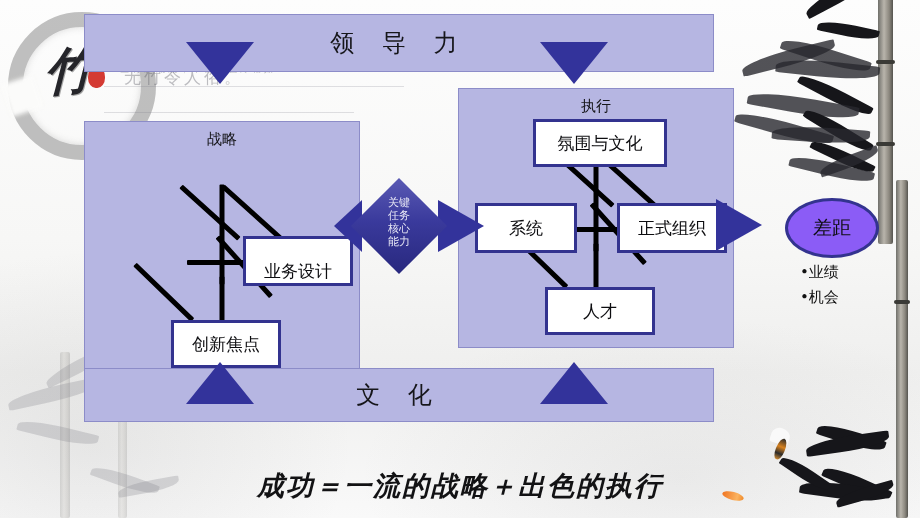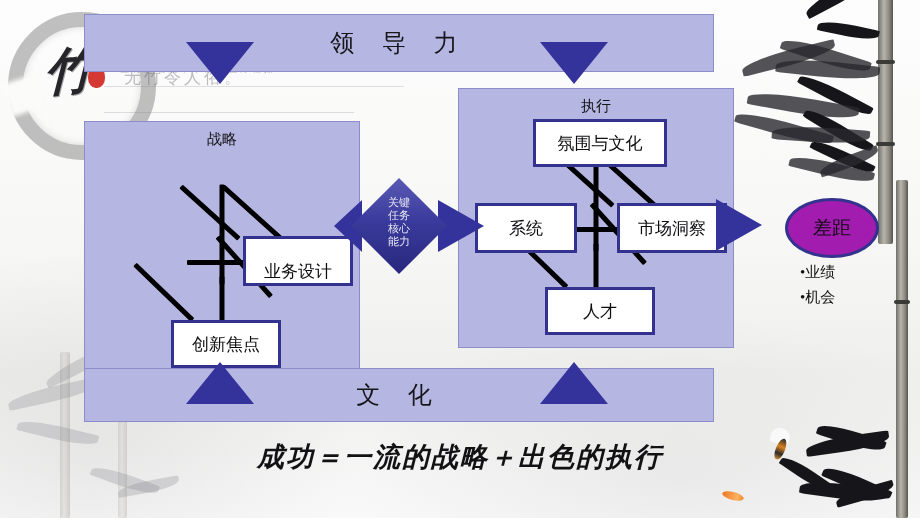--- a/index.html
+++ b/index.html
@@ -83,21 +83,21 @@
 
   .diamond{
     position:absolute;width:68px;height:68px;background:linear-gradient(135deg,#5a5ab4 0%,#3a3a9c 45%,#28287e 100%);
     transform:rotate(45deg);z-index:6;
   }
   .diamond-label{
     position:absolute;z-index:7;color:#e9e9f6;font-size:11px;line-height:13px;text-align:center;
     font-family:"DejaVu Serif","Liberation Serif",serif;width:48px;
   }
   .ellipse{
-    position:absolute;border:3px solid #33338f;background:#a21caf;border-radius:50%;
+    position:absolute;border:3px solid #33338f;background:#8b5cf6;border-radius:50%;
     display:flex;align-items:center;justify-content:center;z-index:6;
     font-size:19px;color:#0d0d10;font-family:"DejaVu Serif","Liberation Serif",serif;
   }
   .bullets{
     position:absolute;z-index:6;font-size:15px;line-height:25px;color:#111;
     font-family:"DejaVu Serif","Liberation Serif",serif;text-align:left;
   }
   .tagline{
     position:absolute;left:0;right:0;text-align:center;z-index:8;
     font-size:27px;color:#121214;letter-spacing:2px;
@@ -201,47 +201,47 @@
     <div class="link" style="left:102px;top:138px;width:72px;transform:rotate(0deg);"></div>
     <div class="link" style="left:137px;top:152px;width:60px;transform:rotate(90deg);"></div>
 
     <div class="node" style="left:74px;top:30px;width:128px;height:42px;">
       <span>氛围与文化</span>
     </div>
     <div class="node" style="left:16px;top:114px;width:96px;height:44px;">
       <span>系统</span>
     </div>
     <div class="node" style="left:158px;top:114px;width:104px;height:44px;">
-      <span>市场洞察</span>
+      <span>正式组织</span>
     </div>
     <div class="node" style="left:86px;top:198px;width:104px;height:42px;">
       <span>人才</span>
     </div>
   </div>
 
   <div class="tri tri-left" style="left:334px;top:200px;"></div>
   <div class="tri tri-right" style="left:438px;top:200px;"></div>
   <div class="diamond" style="left:365px;top:192px;"></div>
   <div class="diamond-label" style="left:375px;top:196px;">
     <div>关键</div>
     <div>任务</div>
     <div>核心</div>
     <div>能力</div>
   </div>
 
   <div class="tri tri-right" style="left:716px;top:199px;"></div>
   <div class="ellipse" style="left:785px;top:198px;width:88px;height:54px;">
     <span>差距</span>
   </div>
-  <div class="bullets" style="left:800px;top:260px;font-family:Liberation Serif, serif;">
+  <div class="bullets" style="left:800px;top:260px;">
     <div>•业绩</div>
     <div>•机会</div>
   </div>
 
   <div class="tri tri-up" style="left:186px;top:362px;"></div>
   <div class="tri tri-up" style="left:540px;top:362px;"></div>
   <div class="band" style="left:84px;top:368px;width:628px;height:52px;">
     <span class="band-title">文 化</span>
   </div>
 
-  <div class="tagline" style="top:439px;">成功＝一流的战略＋出色的执行</div>
+  <div class="tagline" style="top:468px;">成功＝一流的战略＋出色的执行</div>
 
 </div>
 
 </body></html>

